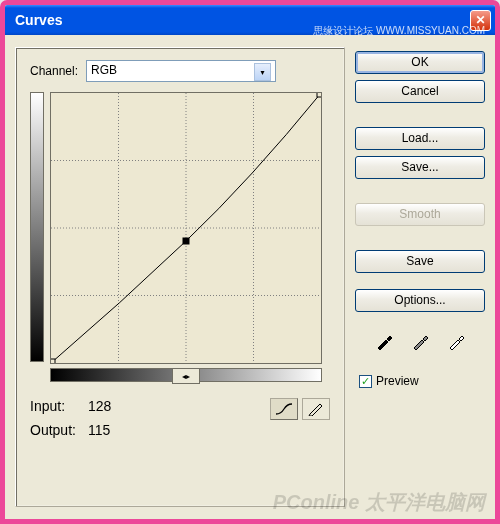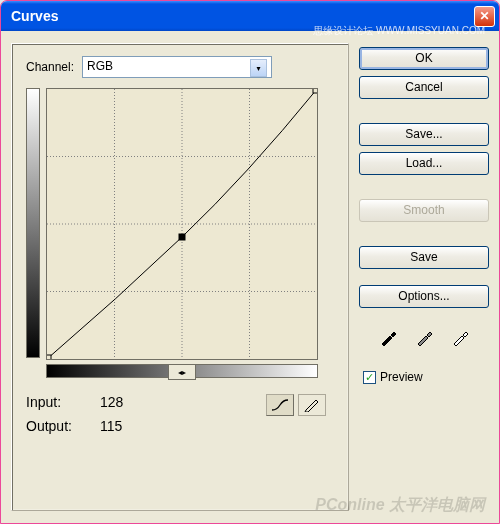--- a/index.html
+++ b/index.html
@@ -7,21 +7,21 @@
       font-family: Tahoma, Arial, sans-serif;
       font-size: 11px;
       background: #e8e8e8;
       width: 500px;
       height: 524px;
     }
     .window {
       width: 500px;
       height: 524px;
       background: #ece9d8;
-      border: 1px solid #ec4899;
+      border: 5px solid #ec4899;
       border-radius: 7px 7px 0 0;
       overflow: hidden;
     }
     .titlebar {
       height: 30px;
       background: linear-gradient(to bottom, #3b8cff 0%, #0054e3 10%, #0054e3 90%, #0046c7 100%);
       display: flex;
       align-items: center;
       justify-content: space-between;
       padding: 0 4px 0 10px;
@@ -143,21 +143,21 @@
       justify-content: center;
       gap: 2px;
       font-size: 8px;
     }
     .input-output {
       margin-top: 16px;
       font-size: 14px;
     }
     .io-row {
       display: flex;
-      gap: 18px;
+      gap: 2px;
       margin-bottom: 8px;
     }
     .io-label { width: 56px; }
     .io-value { font-weight: normal; }
     .tool-icons {
       position: absolute;
       display: flex;
       gap: 4px;
       margin-left: 240px;
       margin-top: -48px;
@@ -235,21 +235,21 @@
       display: flex;
       align-items: center;
       justify-content: center;
       line-height: 1;
     }
     .watermark-br {
       position: absolute;
       bottom: 8px;
       right: 15px;
       color: rgba(0,0,0,0.15);
-      font-size: 16px;
+      font-size: 20px;
       font-style: italic;
       font-weight: bold;
     }
   </style>
 </head>
 <body>
 
 <div class="window">
   <div class="titlebar">
     <span>Curves</span>
@@ -314,22 +314,22 @@
               <path d="M3 12 L13 2 L15 4 L5 14 L2 14 Z" stroke="#000" fill="none" stroke-width="1"></path>
             </svg>
         </div>
       </div>
     </div>
 
     <div class="right-panel">
       <div class="btn primary">OK</div>
       <div class="btn">Cancel</div>
       <div class="gap"></div>
+      <div class="btn">Load...</div>
       <div class="btn">Save...</div>
-      <div class="btn">Load...</div>
       <div class="gap"></div>
       <div class="btn disabled">Smooth</div>
       <div class="gap"></div>
       <div class="btn">Save</div>
       <div class="gap-sm"></div>
       <div class="btn">Options...</div>
 
       <div class="eyedroppers">
         <div class="eyedropper">
           <svg width="20" height="20">

